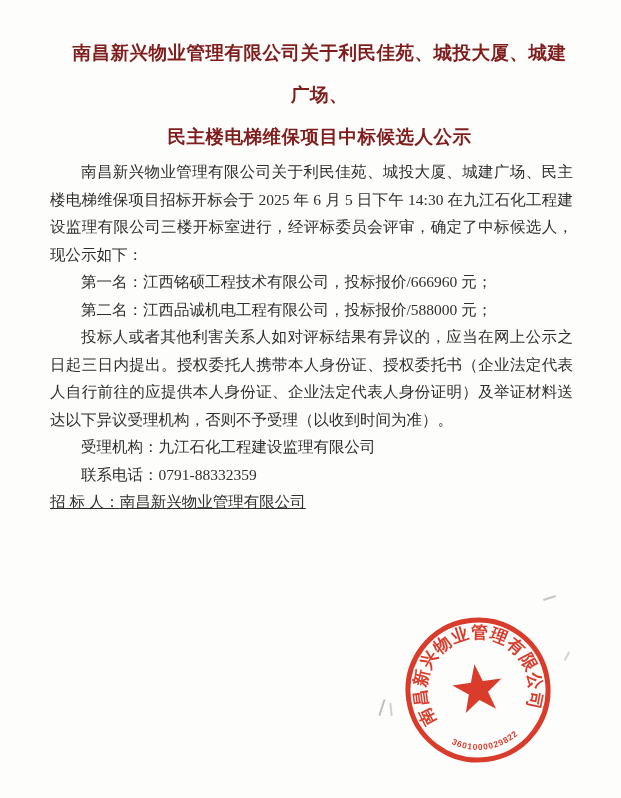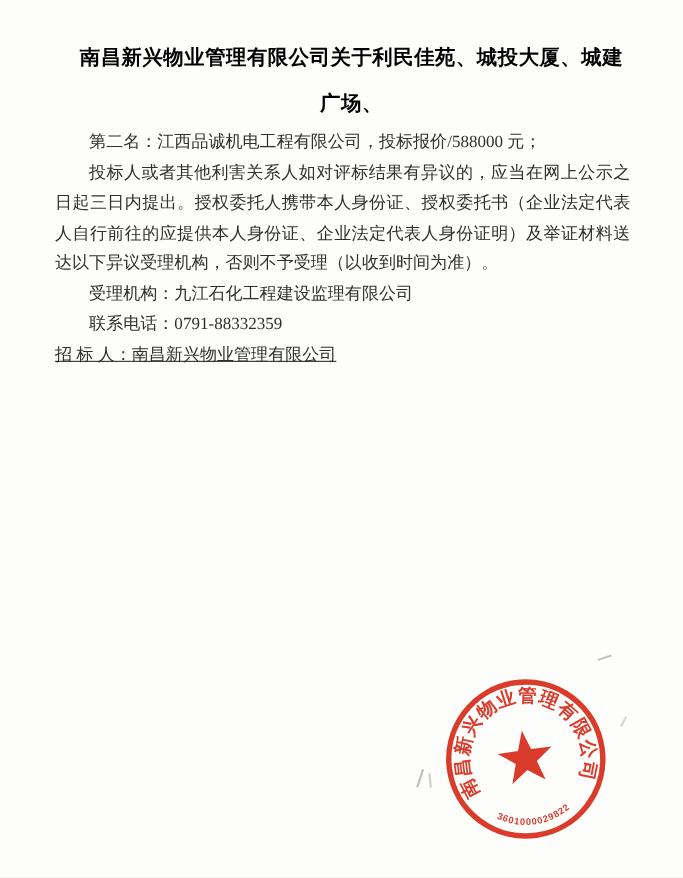--- a/index.html
+++ b/index.html
@@ -10,21 +10,21 @@
     background:#fdfdfc;
     font-family:"Liberation Serif","DejaVu Serif",serif;
     color:#2f2f2f;
     overflow:hidden;
   }
   .content{padding:30px 48px 0 50px;}
   .doc-title{
     margin:2px 0 0 16px;
     font-size:18.5px;
     font-weight:700;
-    color:#000000;
+    color:#7f1d1d;
     text-align:center;
     line-height:42px;
     letter-spacing:0.5px;
   }
   .doc-title span{display:block;}
   p.body{
     margin:0;
     font-size:15.5px;
     line-height:27.5px;
     text-align:justify;
@@ -53,23 +53,26 @@
   .mark-d{left:566px;top:651px;width:1.5px;height:10px;transform:rotate(28deg);opacity:.35;}
 </style>
 </head>
 <body>
 
 <div class="page">
   <div class="content">
 
     <h1 class="doc-title">
       <span>南昌新兴物业管理有限公司关于利民佳苑、城投大厦、城建广场、</span>
+      <span>民主楼电梯维保项目中标候选人公示</span>
     </h1>
 
+    <p class="body indent intro">南昌新兴物业管理有限公司关于利民佳苑、城投大厦、城建广场、民主楼电梯维保项目招标开标会于 2025 年 6 月 5 日下午 14:30 在九江石化工程建设监理有限公司三楼开标室进行，经评标委员会评审，确定了中标候选人，现公示如下：</p>
 
+    <p class="body indent winner-1"><span>第一名：</span><span>江西铭硕工程技术有限公司，投标报价/666960 元；</span></p>
 
     <p class="body indent winner-2"><span>第二名：</span><span>江西品诚机电工程有限公司，投标报价/588000 元；</span></p>
 
 
     <p class="body indent objection">投标人或者其他利害关系人如对评标结果有异议的，应当在网上公示之日起三日内提出。授权委托人携带本人身份证、授权委托书（企业法定代表人自行前往的应提供本人身份证、企业法定代表人身份证明）及举证材料送达以下异议受理机构，否则不予受理（以收到时间为准）。</p>
 
     <p class="body indent agency"><span>受理机构：</span><span>九江石化工程建设监理有限公司</span></p>
 
     <p class="body indent phone"><span>联系电话：</span><span>0791-88332359</span></p>
 

